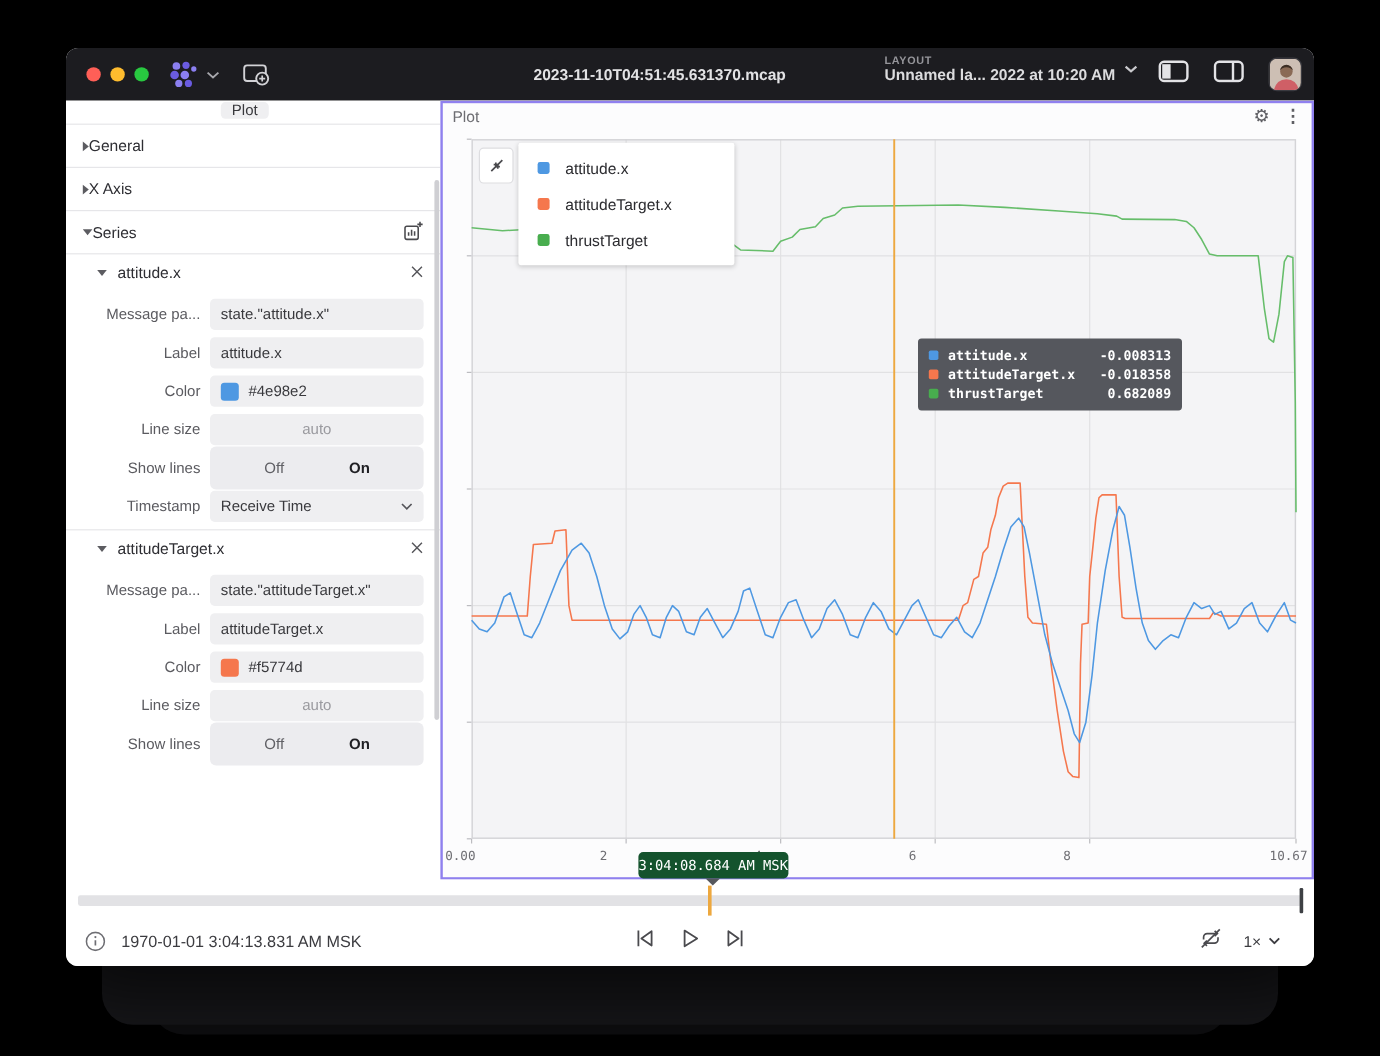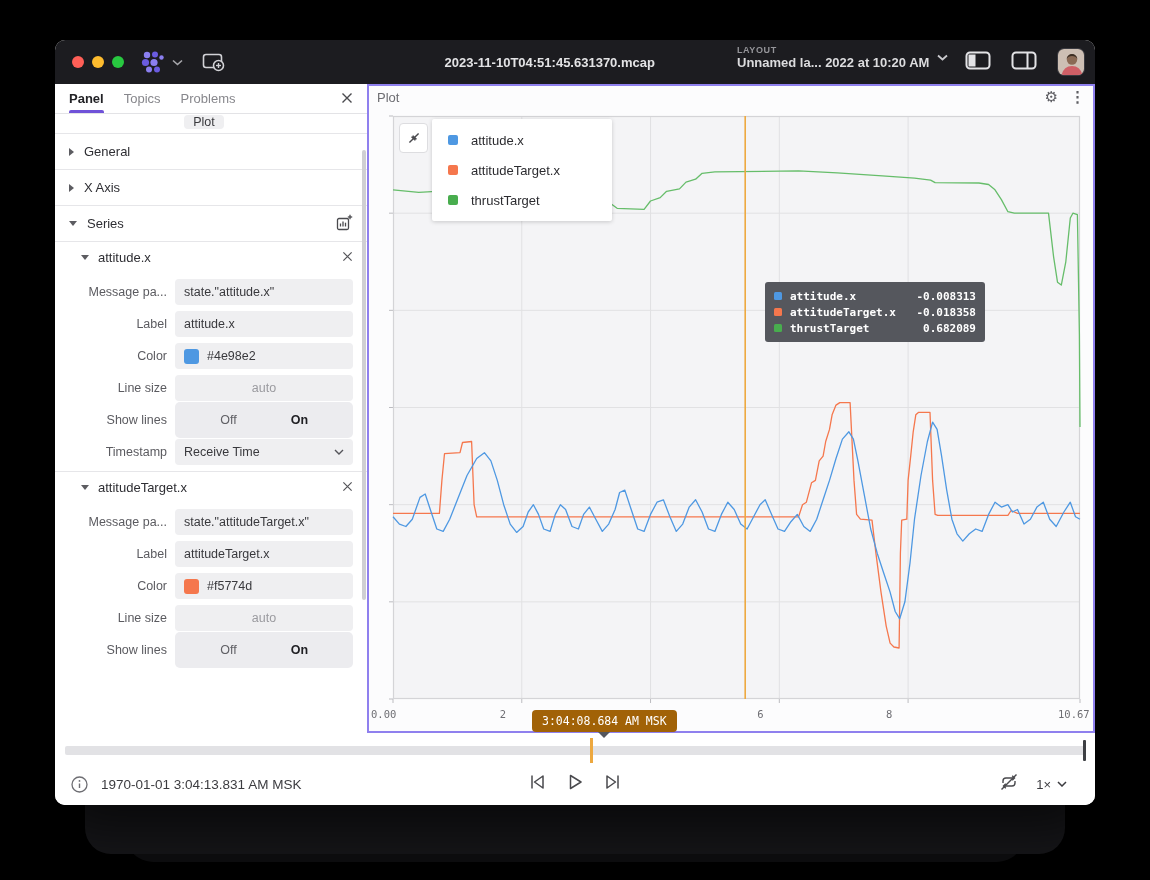--- a/index.html
+++ b/index.html
@@ -42,21 +42,21 @@
   .tab { font-size:13px; color:#87878c; position:relative; height:100%; display:flex; align-items:center; cursor:default; }
   .tab.active { color:#222226; font-weight:bold; }
   .tab.active::after { content:""; position:absolute; left:0; right:0; bottom:0; height:3px;
                        background:#6f52d8; border-radius:2px 2px 0 0; }
   .tabs .close { margin-left:auto; }
   .cut-row { height:19px; overflow:hidden; position:relative; }
   .cut-row .inner { position:absolute; top:-13px; left:0; right:0; display:flex; align-items:center;flex-direction:column; }
   .field-label { width:120px; text-align:right; font-size:12.5px; color:#5b5b60; padding-right:8px; white-space:nowrap; }
   .field-input { flex:1; margin-right:14px; background:#efeff1; border-radius:4px; height:26px;
                  display:flex; align-items:center; padding:0 9px; font-size:12.5px; color:#39393d; }
-  .section { height:36px; display:flex; align-items:center; padding:0 14px; gap:10px;
+  .section { height:36px; display:flex; align-items:center; padding:0 14px; 
              border-top:1px solid #e6e6e9; font-size:13px; color:#2e2e33; }
   .section:first-of-type{ border-top:none; }
   .caret-r { width:0; height:0; border-left:5px solid #5c5c61; border-top:4px solid transparent; border-bottom:4px solid transparent; }
   .caret-d { width:0; height:0; border-top:5px solid #5c5c61; border-left:4px solid transparent; border-right:4px solid transparent; }
   .section .spacer{flex:1}
   .group-head { height:32px; display:flex; align-items:center; gap:9px; padding:0 14px 0 26px;
                 font-size:13px; color:#2e2e33; border-top:1px solid #e6e6e9; }
   .group-head .spacer{flex:1}
   .frow { display:flex; align-items:center; margin:6px 0; height:26px; }
   .ph { color:#9a9a9f; width:100%; text-align:center; }
@@ -103,22 +103,22 @@
   .vt-sq { width:8px; height:8px; border-radius:1.5px; flex:none; }
   .vt-label { flex:1; font-weight:bold; }
   .vt-val { font-weight:bold; }
 
   
   .playbar { position:absolute; left:0; top:693px; width:1040px; height:72px; background:#fff;
              border-radius:0 0 10px 10px; }
   .scrub-track { position:absolute; left:10px; width:1020px; top:13px; height:9px; background:#e2e2e5; border-radius:2px; }
   .scrub-tick { position:absolute; left:535px; top:5px; width:3px; height:25px; background:#eda83f; z-index:3; }
   .playhead { position:absolute; left:1028px; top:7px; width:3px; height:21px; background:#3e4044; border-radius:1px; }
-  .time-tooltip { position:absolute; left:477px; top:-23px; height:22px; background:#a16207; color:#fff;
-                  border-radius:4px; display:flex; align-items:center; padding:0 10px;
+  .time-tooltip { position:absolute; left:477px; top:-23px; height:22px; background:#14532d; color:#fff;
+                  border-radius:4px; display:flex; align-items:center; padding:0 0;
                   font-family:"DejaVu Sans Mono", monospace; font-size:11.5px; z-index:10; white-space:nowrap; }
   .time-tooltip::after { content:""; position:absolute; left:50%; transform:translateX(-50%); top:22px;
                          border:6px solid transparent; border-top-color:#55575d; }
   .controls { position:absolute; left:0; right:0; top:30px; height:42px; display:flex; align-items:center; }
   .info-ic { margin-left:16px; display:flex; }
   .cur-time { margin-left:13px; font-size:13.5px; color:#3c3c40; }
   .transport { position:absolute; left:50%; transform:translateX(-50%); display:flex; gap:19px; align-items:center; }
   .right-ctl { position:absolute; right:28px; display:flex; align-items:center; gap:17px; }
   .speed { display:flex; align-items:center; gap:6px; font-size:13px; color:#3c3c40; }
 </style>
@@ -190,30 +190,20 @@
           <path d="M14 5 a5.4 5.4 0 0 1 5.4 5 q-1.5-3-5.4-3 q-3.9 0-5.4 3 a5.4 5.4 0 0 1 5.4-5z" fill="#3c2e24"></path>
           <path d="M3 28 q2-11 11-11 q9 0 11 11z" fill="#cf5f66"></path>
         </svg>
       </span>
     </div>
   </div>
 
   <div class="content">
 
     <aside class="sidebar">
-      <div class="tabs">
-        <span class="tab active">Panel</span>
-        <span class="tab">Topics</span>
-        <span class="tab">Problems</span>
-        <span class="close">
-          <svg width="12" height="12" viewBox="0 0 12 12">
-              <path d="M1.5 1.5 L10.5 10.5 M10.5 1.5 L1.5 10.5" stroke="#4a4a4e" stroke-width="1.4"></path>
-            </svg>
-        </span>
-      </div>
 
       <div class="cut-row">
         <div class="inner">
           <span class="field-label">Title</span>
           <span class="field-input">Plot</span>
         </div>
       </div>
 
       <div class="section">
         <span class="caret-r"></span>

